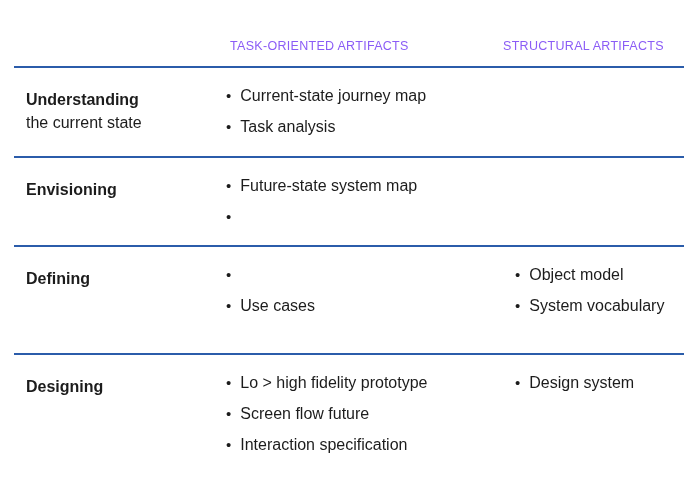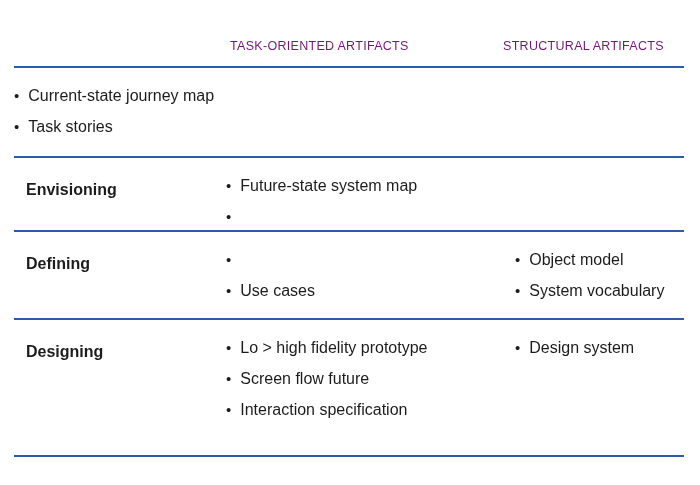--- a/index.html
+++ b/index.html
@@ -18,30 +18,30 @@
   .grid { display: grid; grid-template-columns: 212px 275px 1fr; }
 
   .header-row {
     height: 66px;
     align-items: end;
     padding-bottom: 13px;
   }
   .col-header {
     font-size: 12.5px;
     letter-spacing: 0.3px;
-    color: #701a75;
+    color: #8b5cf6;
     white-space: nowrap;
   }
   .col-header.task { padding-left: 4px; }
   .col-header.struct { padding-left: 2px; }
 
   .phase-row { border-top: 2px solid var(--divider); padding-top: 17px; }
   .row-0 { height: 90px; }
-  .row-1 { height: 74px; }
-  .row-2 { height: 88px; }
+  .row-1 { height: 89px; }
+  .row-2 { height: 108px; }
   .row-3 { height: 137px; }
 
   .label-col { padding-left: 12px; padding-top: 3px; }
   .phase-name { font-weight: bold; font-size: 16px; line-height: 23px; }
   .phase-sub  { font-size: 16px; line-height: 23px; }
 
   ul.artifact-list { list-style: none; margin: 0; padding: 0; }
   ul.struct-col { padding-left: 14px; }
   ul.artifact-list li {
     display: flex;
@@ -61,28 +61,32 @@
 <div class="canvas">
   <div class="table">
 
     <div class="grid header-row">
       <div></div>
       <div class="col-header task">TASK-ORIENTED ARTIFACTS</div>
       <div class="col-header struct">STRUCTURAL ARTIFACTS</div>
     </div>
 
     <div class="grid phase-row row-0">
+      <div class="label-col">
+        <div class="phase-name">Understanding</div>
+        <div class="phase-sub">the current state</div>
+      </div>
       <ul class="artifact-list task-col">
           <li>
             <span class="bullet">•</span>
             <span>Current-state journey map</span>
           </li>
           <li>
             <span class="bullet">•</span>
-            <span>Task stories</span>
+            <span>Task analysis</span>
           </li>
         </ul>
       <ul class="artifact-list struct-col"></ul>
     </div>
 
     <div class="grid phase-row row-1">
       <div class="label-col">
         <div class="phase-name">Envisioning</div>
       </div>
       <ul class="artifact-list task-col">

